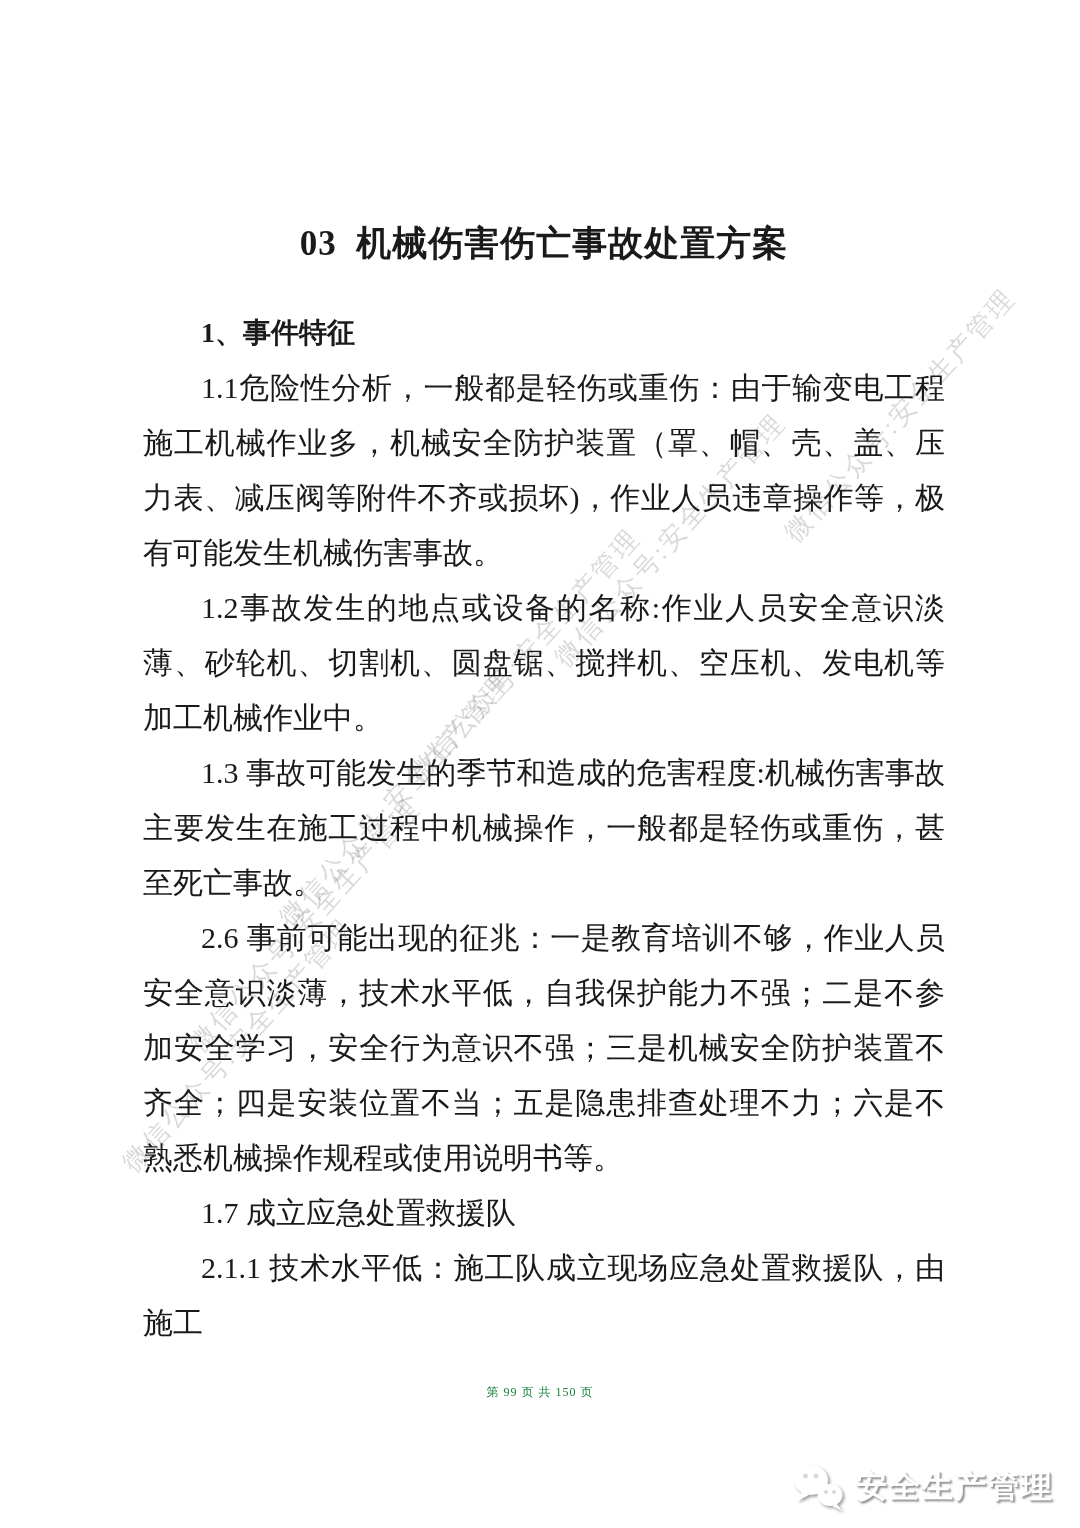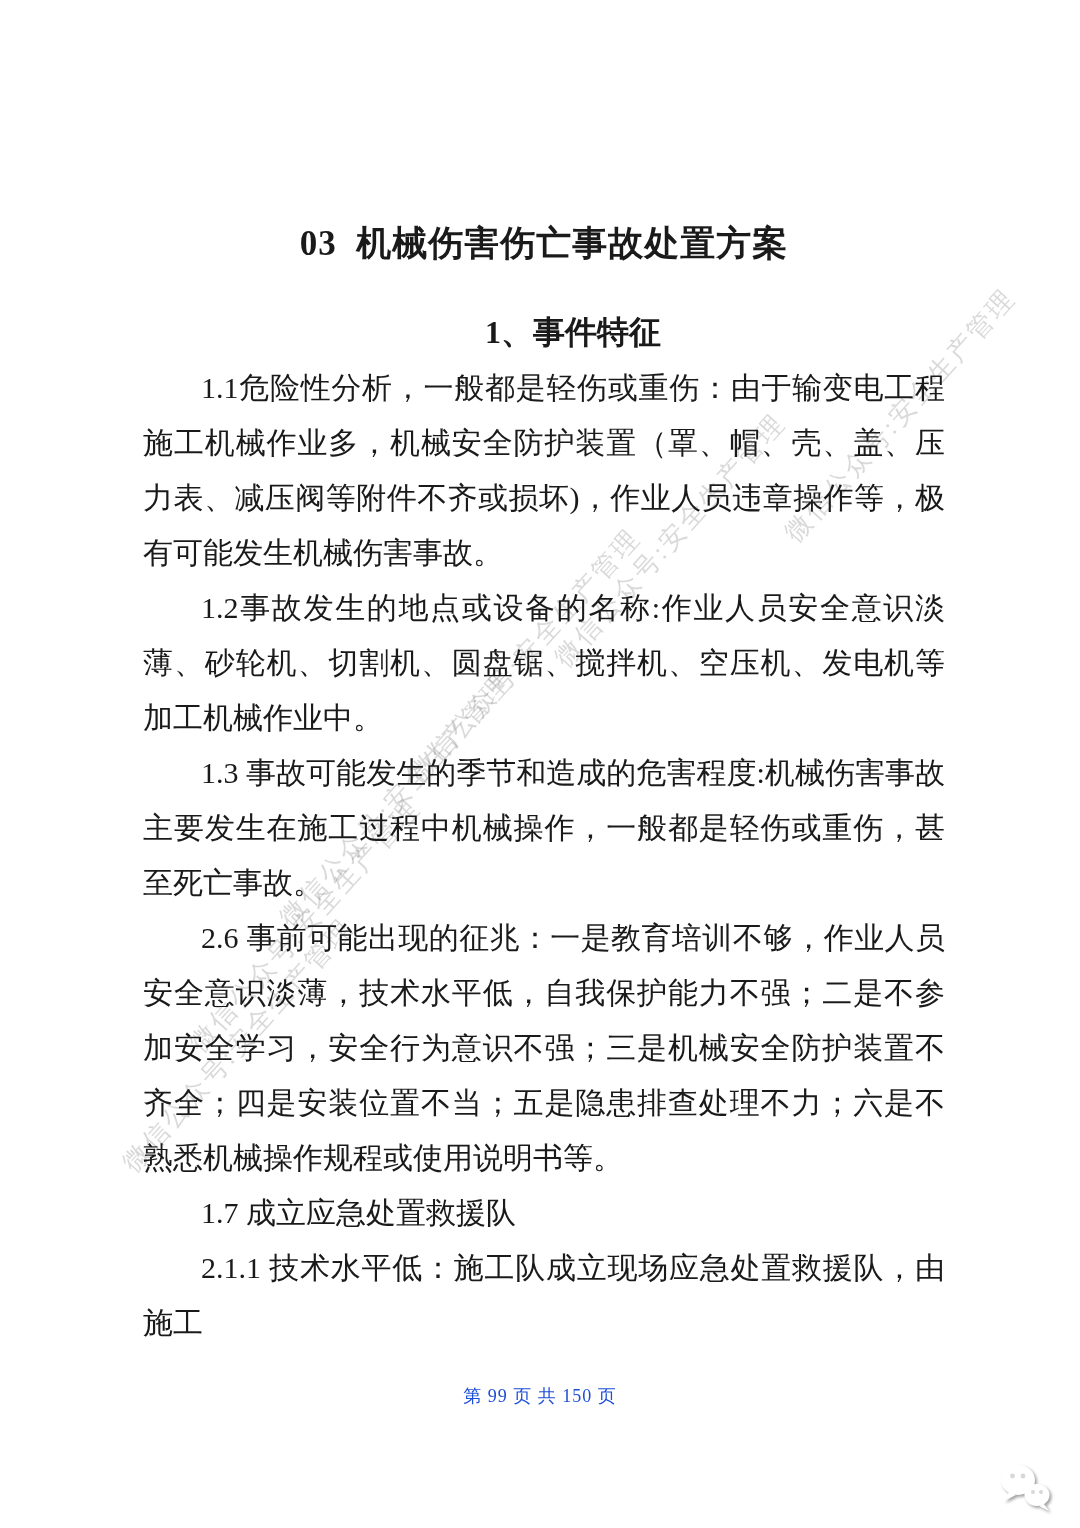--- a/index.html
+++ b/index.html
@@ -52,34 +52,34 @@
   }
   .content p {
     margin: 0;
     font-size: 30px;
     line-height: 55px;
     text-align: justify;
     text-indent: 58px;
   }
   .content p.heading {
     font-weight: bold;
-    text-align: center;
-    font-size: 32px;
+    text-align: left;
+    font-size: 28px;
   }
 
   
   .footer {
     position: absolute;
     top: 1384px;
     left: 0;
     width: 100%;
     text-align: center;
-    font-size: 18px;
+    font-size: 12px;
     letter-spacing: 1px;
-    color: #1d4ed8;
+    color: #15803d;
     z-index: 2;
   }
 
   
   .brand {
     position: absolute;
     top: 1462px;
     right: 26px;
     display: flex;
     align-items: center;
@@ -135,15 +135,16 @@
         <ellipse cx="22" cy="18" rx="17" ry="15" fill="#ffffff"></ellipse>
         <path d="M13 30 L8 39 L20 33 Z" fill="#ffffff"></path>
         <ellipse cx="41" cy="33" rx="12.5" ry="11" fill="#ffffff"></ellipse>
         <path d="M48 42 L53 49 L43 44 Z" fill="#ffffff"></path>
         <circle cx="16.5" cy="14" r="2.4" fill="#d8d8d8"></circle>
         <circle cx="27" cy="14" r="2.4" fill="#d8d8d8"></circle>
         <circle cx="37" cy="30" r="2" fill="#d8d8d8"></circle>
         <circle cx="45" cy="30" r="2" fill="#d8d8d8"></circle>
       </svg>
     </span>
+    <span class="brand-label">安全生产管理</span>
   </div>
 
 </div>
 
 </body></html>

